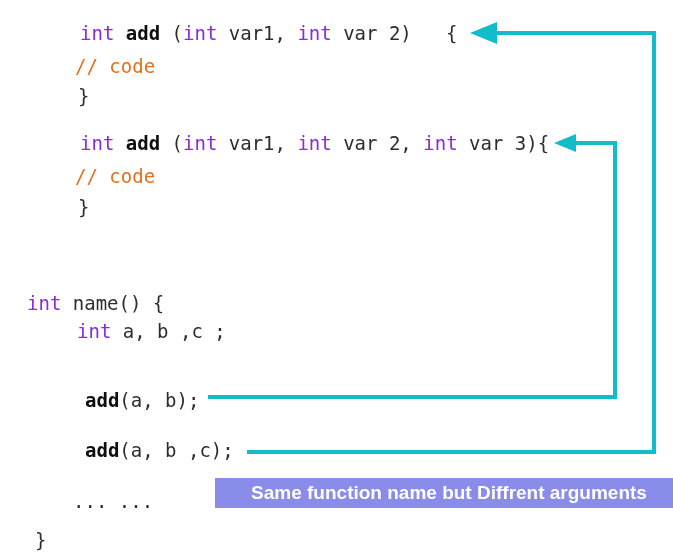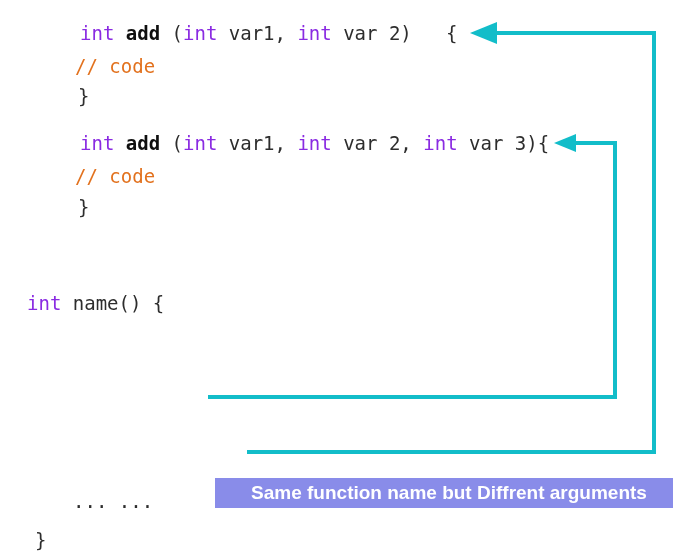--- a/index.html
+++ b/index.html
@@ -72,20 +72,23 @@
 
   <div class="line" style="left:80px; top:20px;"><span class="tok-keyword">int</span><span class="tok-plain"> </span><span class="tok-bold">add</span><span class="tok-plain"> (</span><span class="tok-keyword">int</span><span class="tok-plain"> var1, </span><span class="tok-keyword">int</span><span class="tok-plain"> var 2)   {</span></div>
   <div class="line" style="left:75px; top:53px;"><span class="tok-comment">// code</span></div>
   <div class="line" style="left:78px; top:83px;"><span class="tok-plain">}</span></div>
 
   <div class="line" style="left:80px; top:130px;"><span class="tok-keyword">int</span><span class="tok-plain"> </span><span class="tok-bold">add</span><span class="tok-plain"> (</span><span class="tok-keyword">int</span><span class="tok-plain"> var1, </span><span class="tok-keyword">int</span><span class="tok-plain"> var 2, </span><span class="tok-keyword">int</span><span class="tok-plain"> var 3){</span></div>
   <div class="line" style="left:75px; top:163px;"><span class="tok-comment">// code</span></div>
   <div class="line" style="left:78px; top:194px;"><span class="tok-plain">}</span></div>
 
   <div class="line" style="left:27px; top:290px;"><span class="tok-keyword">int</span><span class="tok-plain"> name() {</span></div>
+  <div class="line" style="left:77px; top:318px;"><span class="tok-keyword">int</span><span class="tok-plain"> a, b ,c ;</span></div>
+  <div class="line" style="left:85px; top:387px;"><span class="tok-bold">add</span><span class="tok-plain">(a, b);</span></div>
+  <div class="line" style="left:85px; top:437px;"><span class="tok-bold">add</span><span class="tok-plain">(a, b ,c);</span></div>
   <div class="line" style="left:73px; top:488px;"><span class="tok-plain">... ...</span></div>
   <div class="line" style="left:35px; top:527px;"><span class="tok-plain">}</span></div>
 
   <div>
     <div class="arrowhead-left head-large" style="left:467px; top:22px;"></div>
     <div class="arrow-seg" style="left:492px; top:31px; width:164px; height:4px;"></div>
     <div class="arrow-seg" style="left:652px; top:31px; width:4px; height:423px;"></div>
     <div class="arrow-seg" style="left:247px; top:450px; width:409px; height:4px;"></div>
   </div>
 

